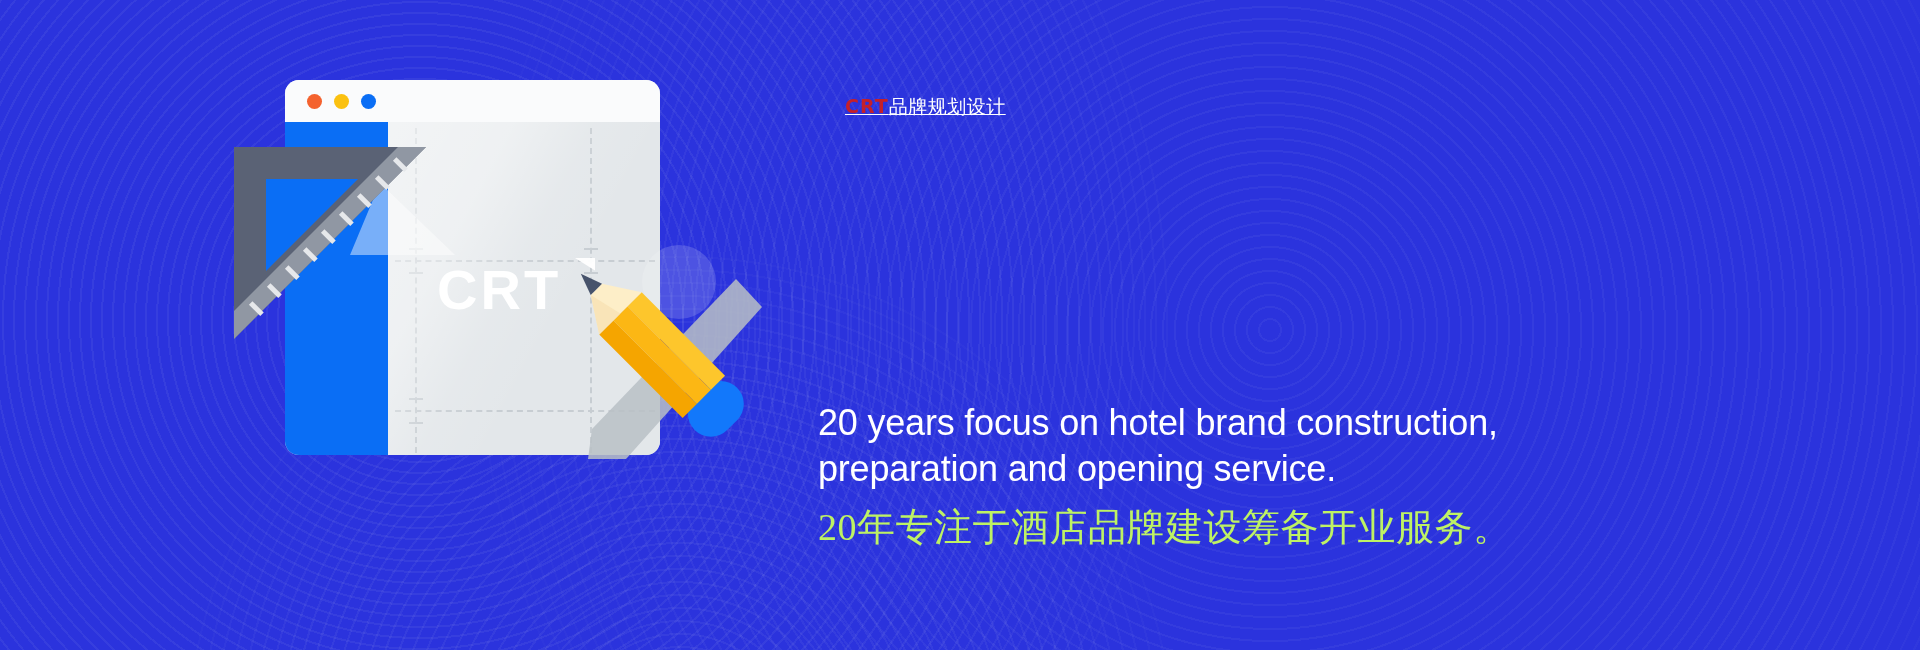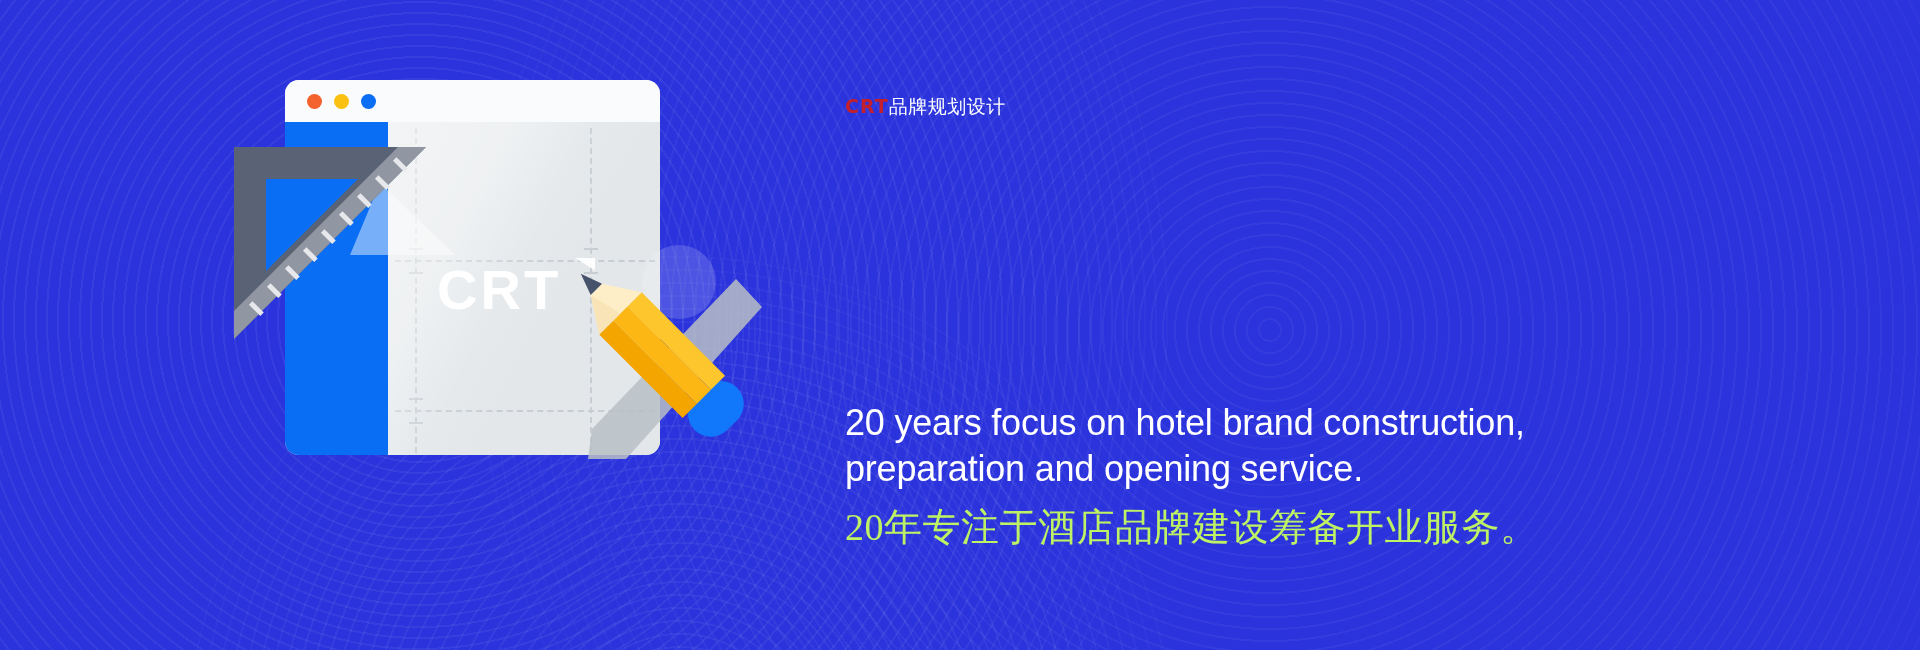--- a/index.html
+++ b/index.html
@@ -218,30 +218,31 @@
     letter-spacing: 1.2px;
     line-height: 1.09;
     white-space: pre-line;
   }
   .headline-cn {
     margin-top: 6px;
     font-size: 19px;
     color: #ffffff;
     letter-spacing: .5px;
     font-family: "DejaVu Sans", "Liberation Sans", sans-serif;
+    text-decoration: underline;
   }
   .headline-cn .crt-red {
     color: #c4202b;
     font-weight: bold;
     letter-spacing: 1px;
   }
 
   .tagline-block {
     position: absolute;
-    left: 845px;
+    left: 818px;
     top: 400px;
     width: 830px;
   }
   .tagline-en {
     color: #ffffff;
     font-size: 36px;
     font-weight: 400;
     line-height: 1.28;
     letter-spacing: -0.2px;
     white-space: pre-line;

